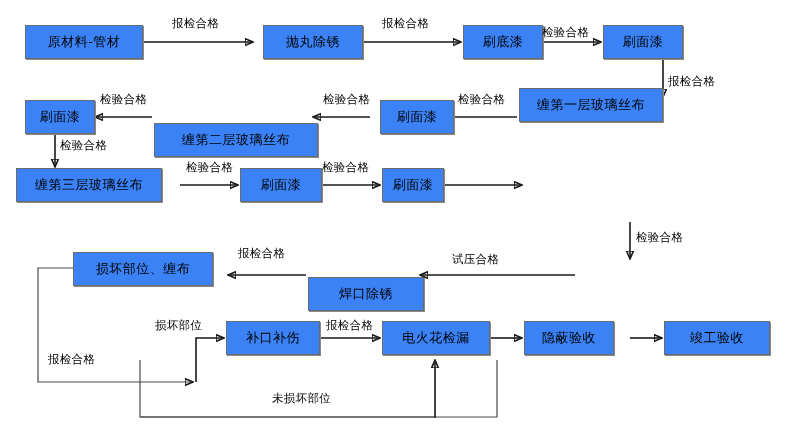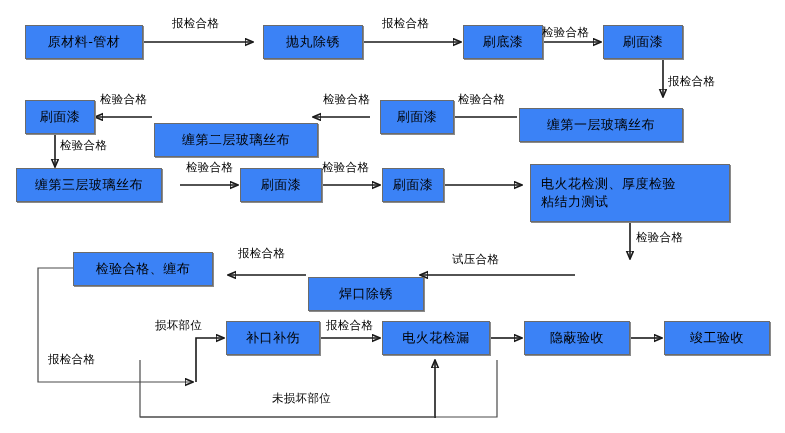--- a/index.html
+++ b/index.html
@@ -117,21 +117,21 @@
   </div>
   <div class="node" style="left:603px; top:25px; width:80px; height:34px;">
     <span class="node-text">刷面漆</span>
   </div>
 
   <div class="edge-label" style="left:172px; top:18px;">报检合格</div>
   <div class="edge-label" style="left:382px; top:18px;">报检合格</div>
   <div class="edge-label" style="left:542px; top:27px;">检验合格</div>
   <div class="edge-label" style="left:668px; top:76px;">报检合格</div>
 
-  <div class="node" style="left:519px; top:108px; width:164px; height:34px;">
+  <div class="node" style="left:519px; top:88px; width:144px; height:34px;">
     <span class="node-text">缠第一层玻璃丝布</span>
   </div>
   <div class="node" style="left:380px; top:100px; width:74px; height:34px;">
     <span class="node-text">刷面漆</span>
   </div>
   <div class="node" style="left:154px; top:100px; width:164px; height:34px;margin-top:23px;">
     <span class="node-text">缠第二层玻璃丝布</span>
   </div>
   <div class="node" style="left:25px; top:100px; width:70px; height:34px;">
     <span class="node-text">刷面漆</span>
@@ -144,46 +144,42 @@
 
   <div class="node" style="left:16px; top:168px; width:146px; height:34px;">
     <span class="node-text">缠第三层玻璃丝布</span>
   </div>
   <div class="node" style="left:240px; top:168px; width:82px; height:34px;">
     <span class="node-text">刷面漆</span>
   </div>
   <div class="node" style="left:382px; top:168px; width:62px; height:34px;">
     <span class="node-text">刷面漆</span>
   </div>
-  <div class="node align-left" style="left:530px; top:164px; width:200px; height:58px;">
-    <span class="node-text">电火花检测、厚度检验
-粘结力测试</span>
-  </div>
 
   <div class="edge-label" style="left:186px; top:162px;">检验合格</div>
   <div class="edge-label" style="left:322px; top:162px;">检验合格</div>
 
   <div class="node" style="left:308px; top:258px; width:116px; height:34px;margin-top:19px;">
     <span class="node-text">焊口除锈</span>
   </div>
   <div class="node" style="left:73px; top:252px; width:140px; height:34px;">
-    <span class="node-text">检验合格、缠布</span>
+    <span class="node-text">损坏部位、缠布</span>
   </div>
 
   <div class="edge-label" style="left:636px; top:232px;">检验合格</div>
   <div class="edge-label" style="left:452px; top:254px;">试压合格</div>
   <div class="edge-label" style="left:238px; top:248px;">报检合格</div>
 
   <div class="node" style="left:226px; top:321px; width:94px; height:34px;">
     <span class="node-text">补口补伤</span>
   </div>
   <div class="node" style="left:382px; top:321px; width:108px; height:34px;">
     <span class="node-text">电火花检漏</span>
   </div>
-  <div class="node" style="left:524px; top:321px; width:106px; height:34px;">
+  <div class="node" style="left:524px; top:321px; width:90px; height:34px;">
     <span class="node-text">隐蔽验收</span>
   </div>
   <div class="node" style="left:664px; top:321px; width:106px; height:34px;">
     <span class="node-text">竣工验收</span>
   </div>
 
   <div class="edge-label" style="left:155px; top:320px;">损坏部位</div>
   <div class="edge-label" style="left:326px; top:320px;">报检合格</div>
   <div class="edge-label" style="left:48px; top:354px;">报检合格</div>
   <div class="edge-label" style="left:272px; top:393px;">未损坏部位</div>

